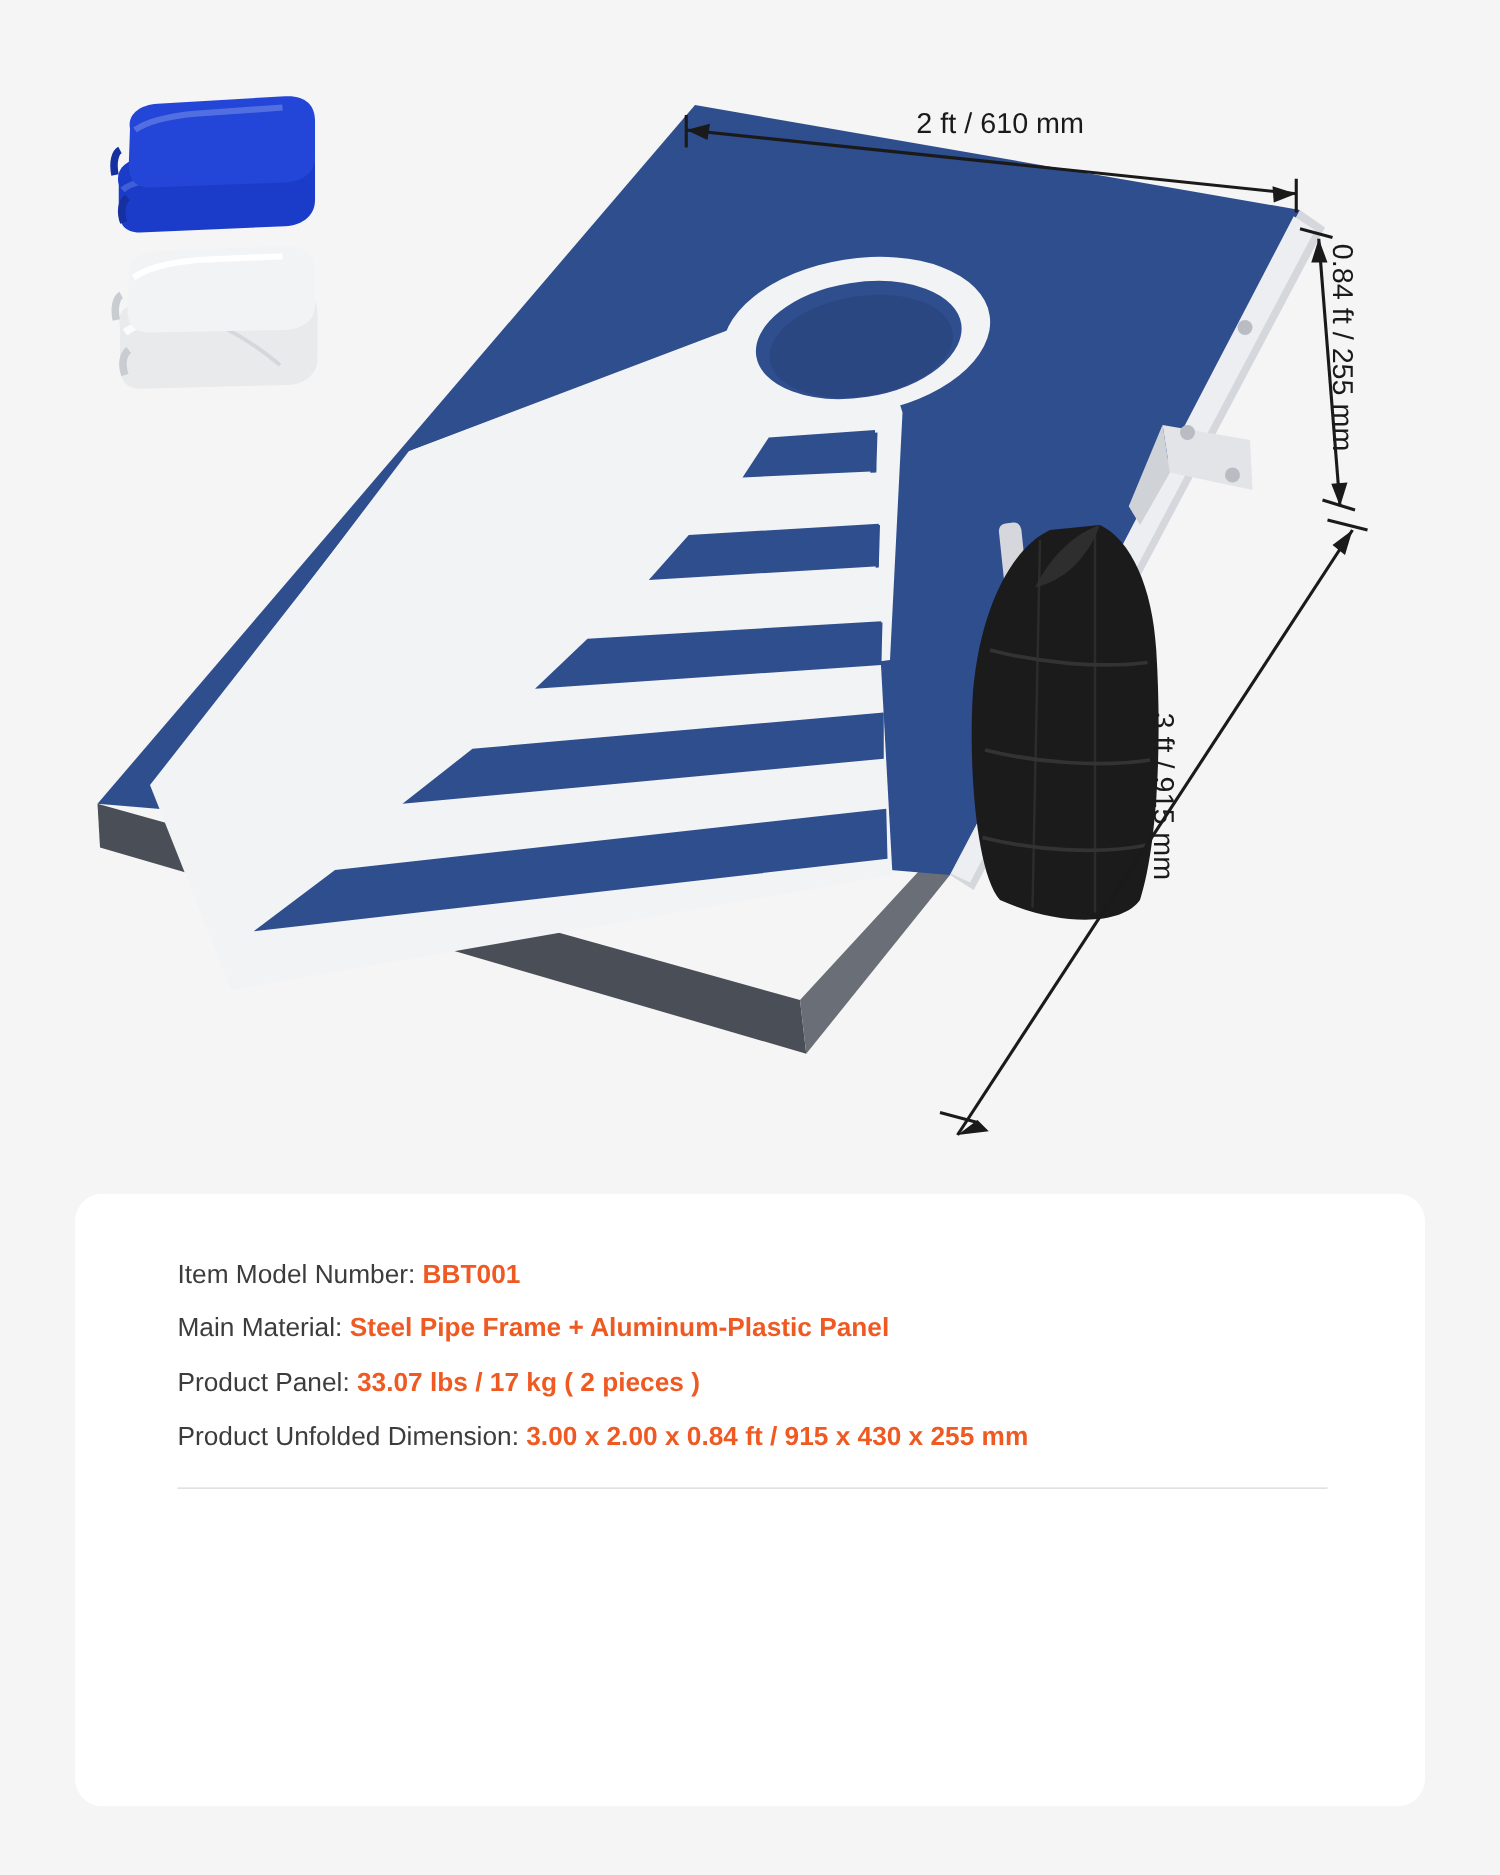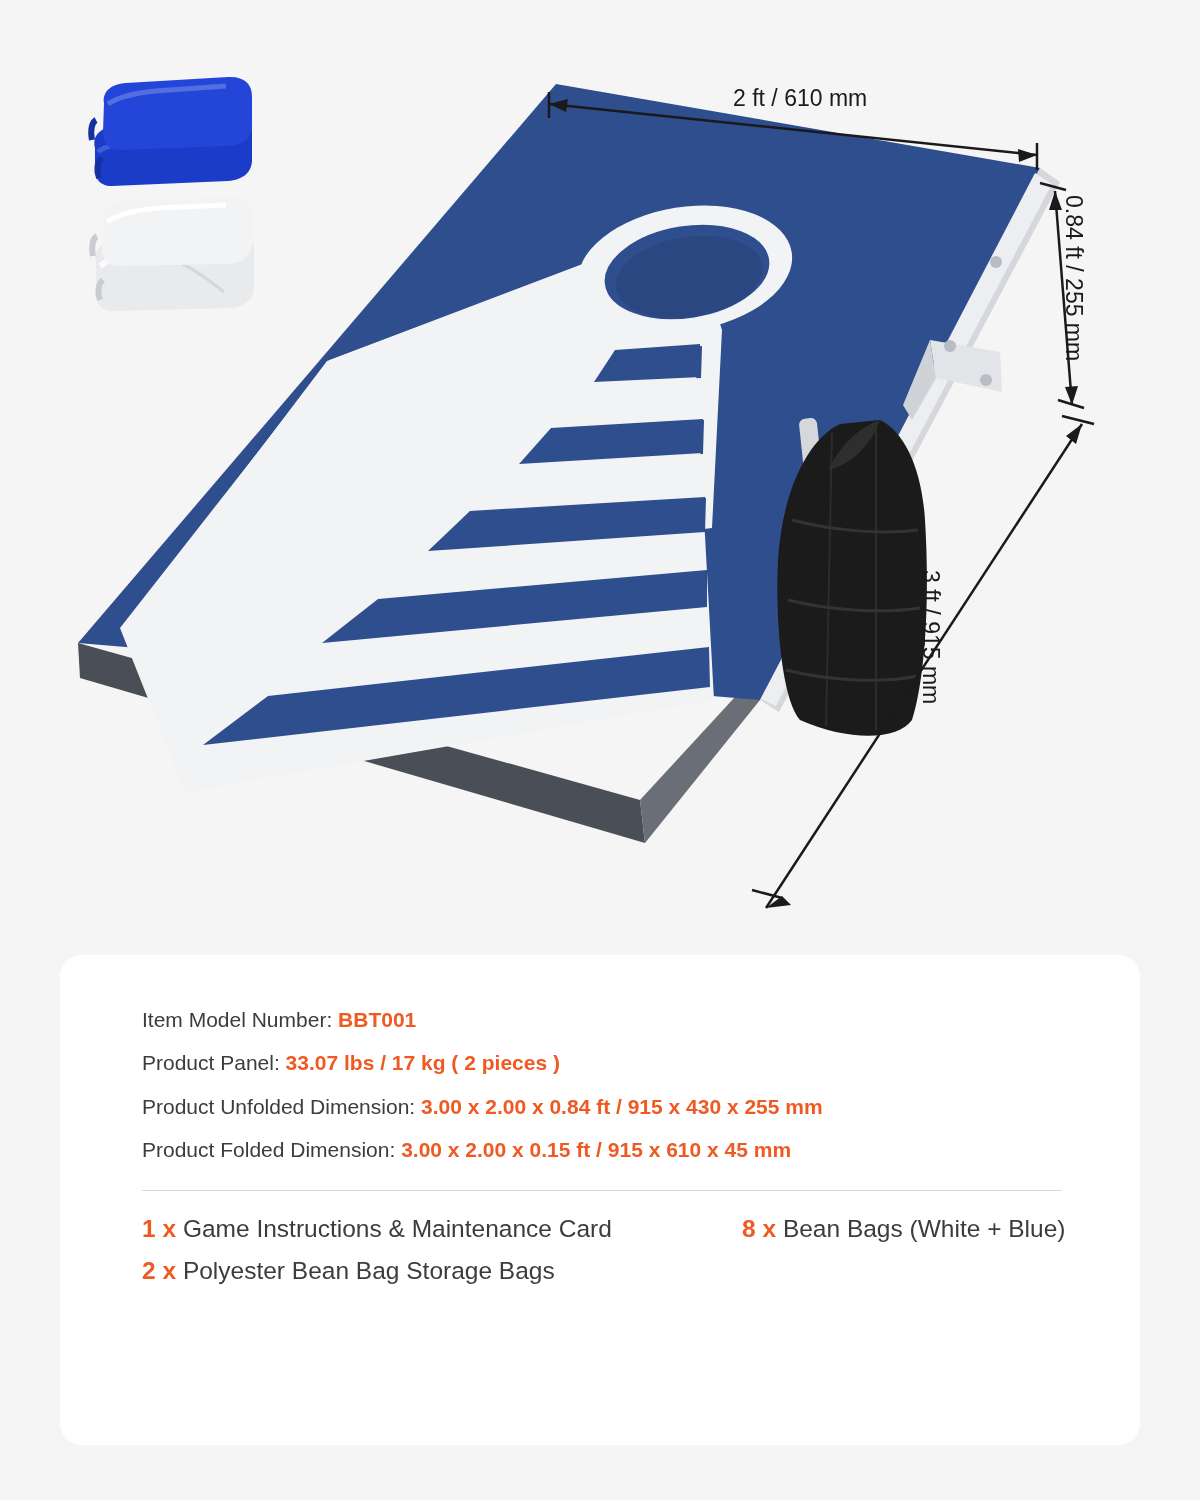--- a/index.html
+++ b/index.html
@@ -208,48 +208,31 @@
   <div class="dim-label vert" style="left:944px; top:570px;">3 ft / 915 mm</div>
 </div>
 
 <div id="spec-card">
 
   <div class="spec-row">
     <span>Item Model Number:</span>
     <span class="val">BBT001</span>
   </div>
 
+  <div class="spec-row">
+    <span>Main Material:</span>
+    <span class="val">Steel Pipe Frame + Aluminum-Plastic Panel</span>
+  </div>
 
   <div class="spec-row">
     <span>Product Panel:</span>
     <span class="val">33.07 lbs / 17 kg ( 2 pieces )</span>
   </div>
 
   <div class="spec-row">
     <span>Product Unfolded Dimension:</span>
     <span class="val">3.00 x 2.00 x 0.84 ft / 915 x 430 x 255 mm</span>
   </div>
 
-  <div class="spec-row">
-    <span>Product Folded Dimension:</span>
-    <span class="val">3.00 x 2.00 x 0.15 ft / 915 x 610 x 45 mm</span>
-  </div>
 
   <div class="divider"></div>
 
-  <div class="incl-grid">
-    <div class="incl-item">
-      <span class="qty">1 x</span>
-      <span>Game Instructions &amp; Maintenance Card</span>
-    </div>
-    <div class="incl-item">
-      <span class="qty">2 x</span>
-      <span>Polyester Bean Bag Storage Bags</span>
-    </div>
-
-    <div class="incl-col-right">
-      <div class="incl-item">
-        <span class="qty">8 x</span>
-        <span>Bean Bags (White + Blue)</span>
-      </div>
-    </div>
-  </div>
 </div>
 
 </body></html>

